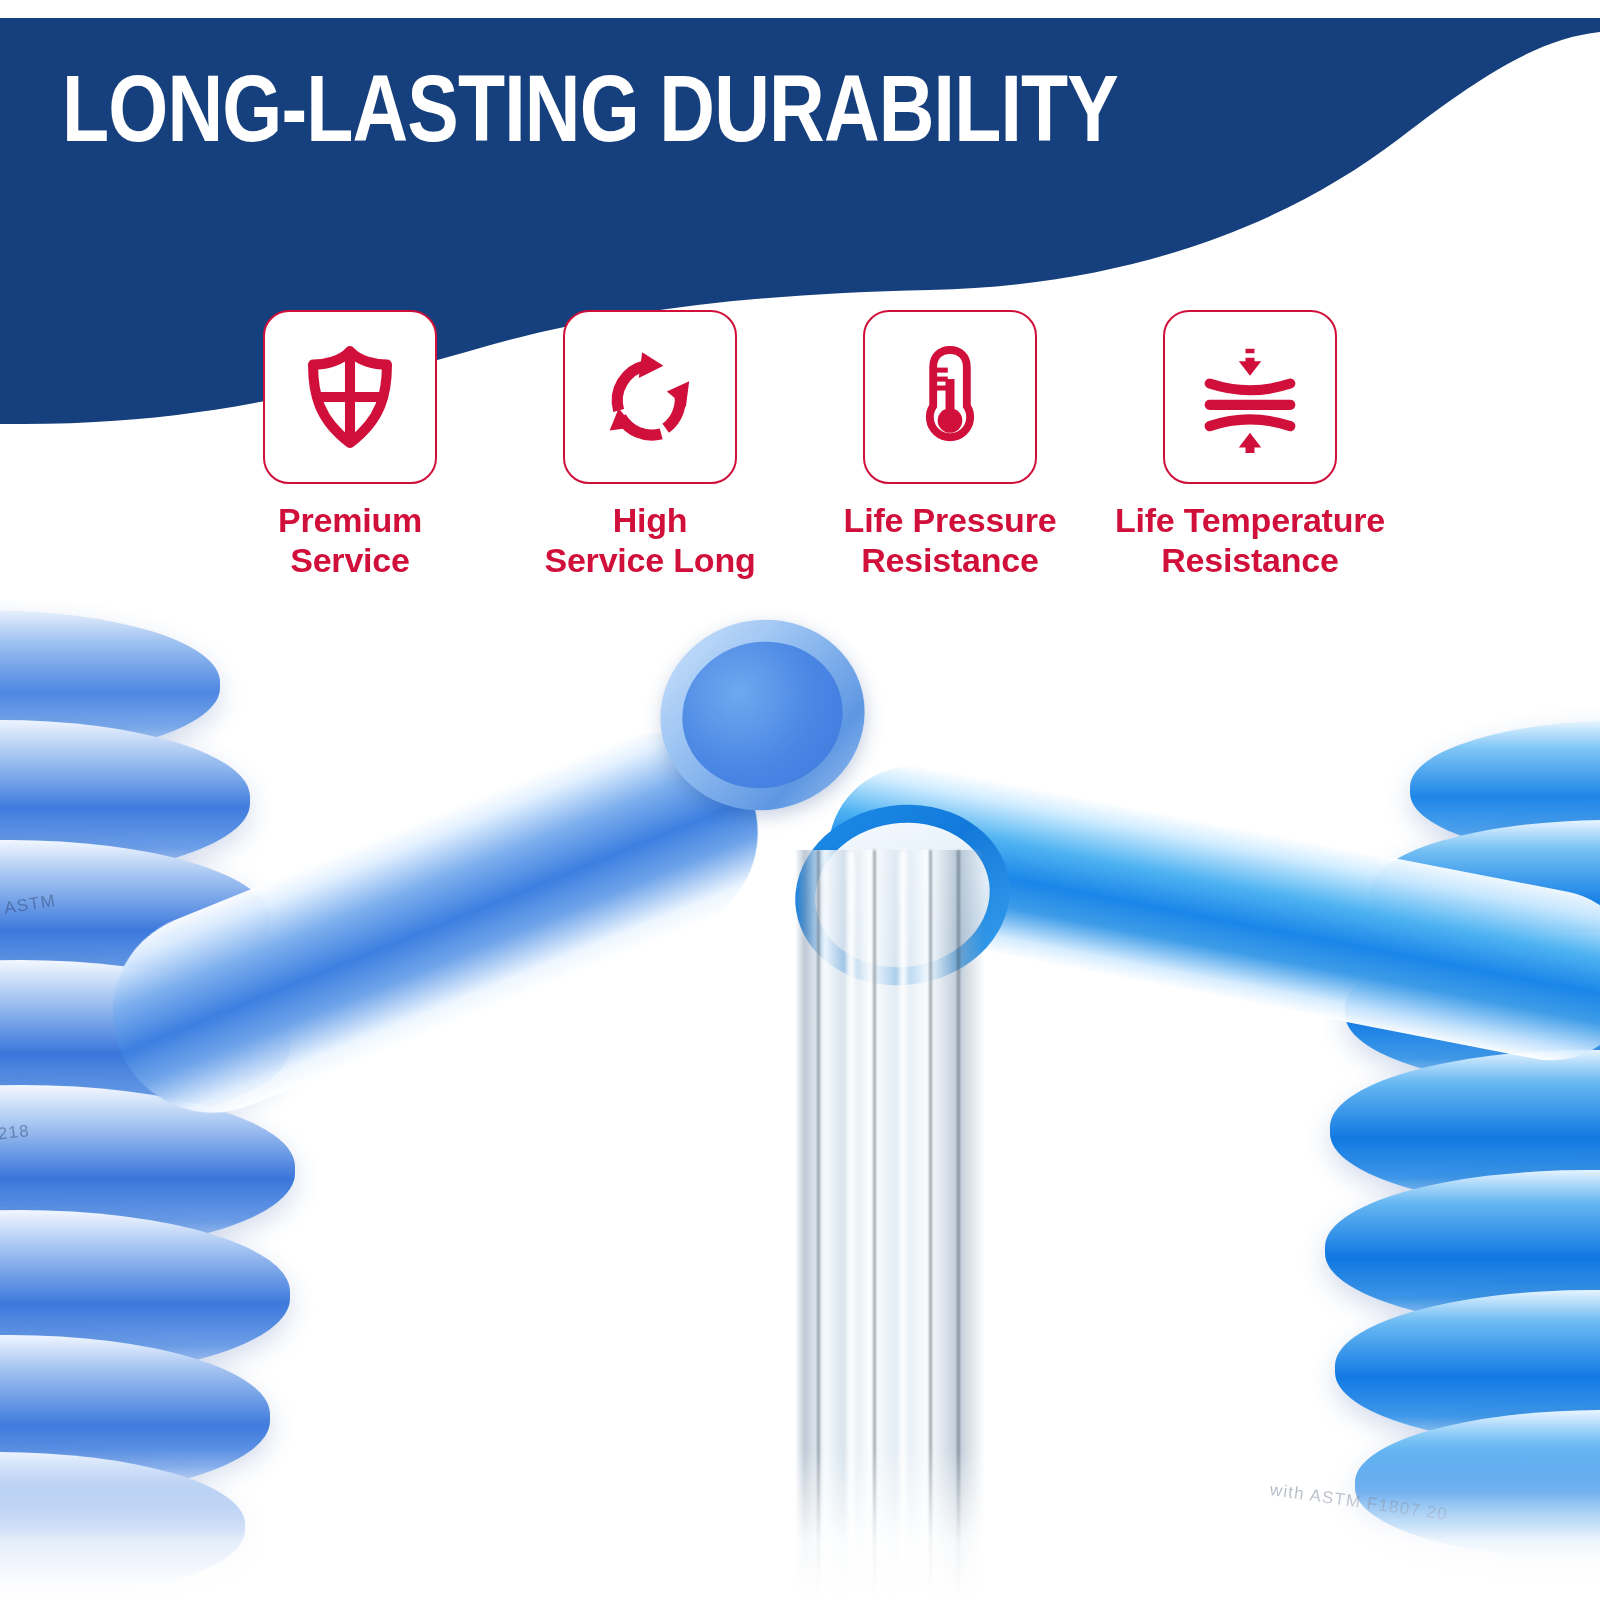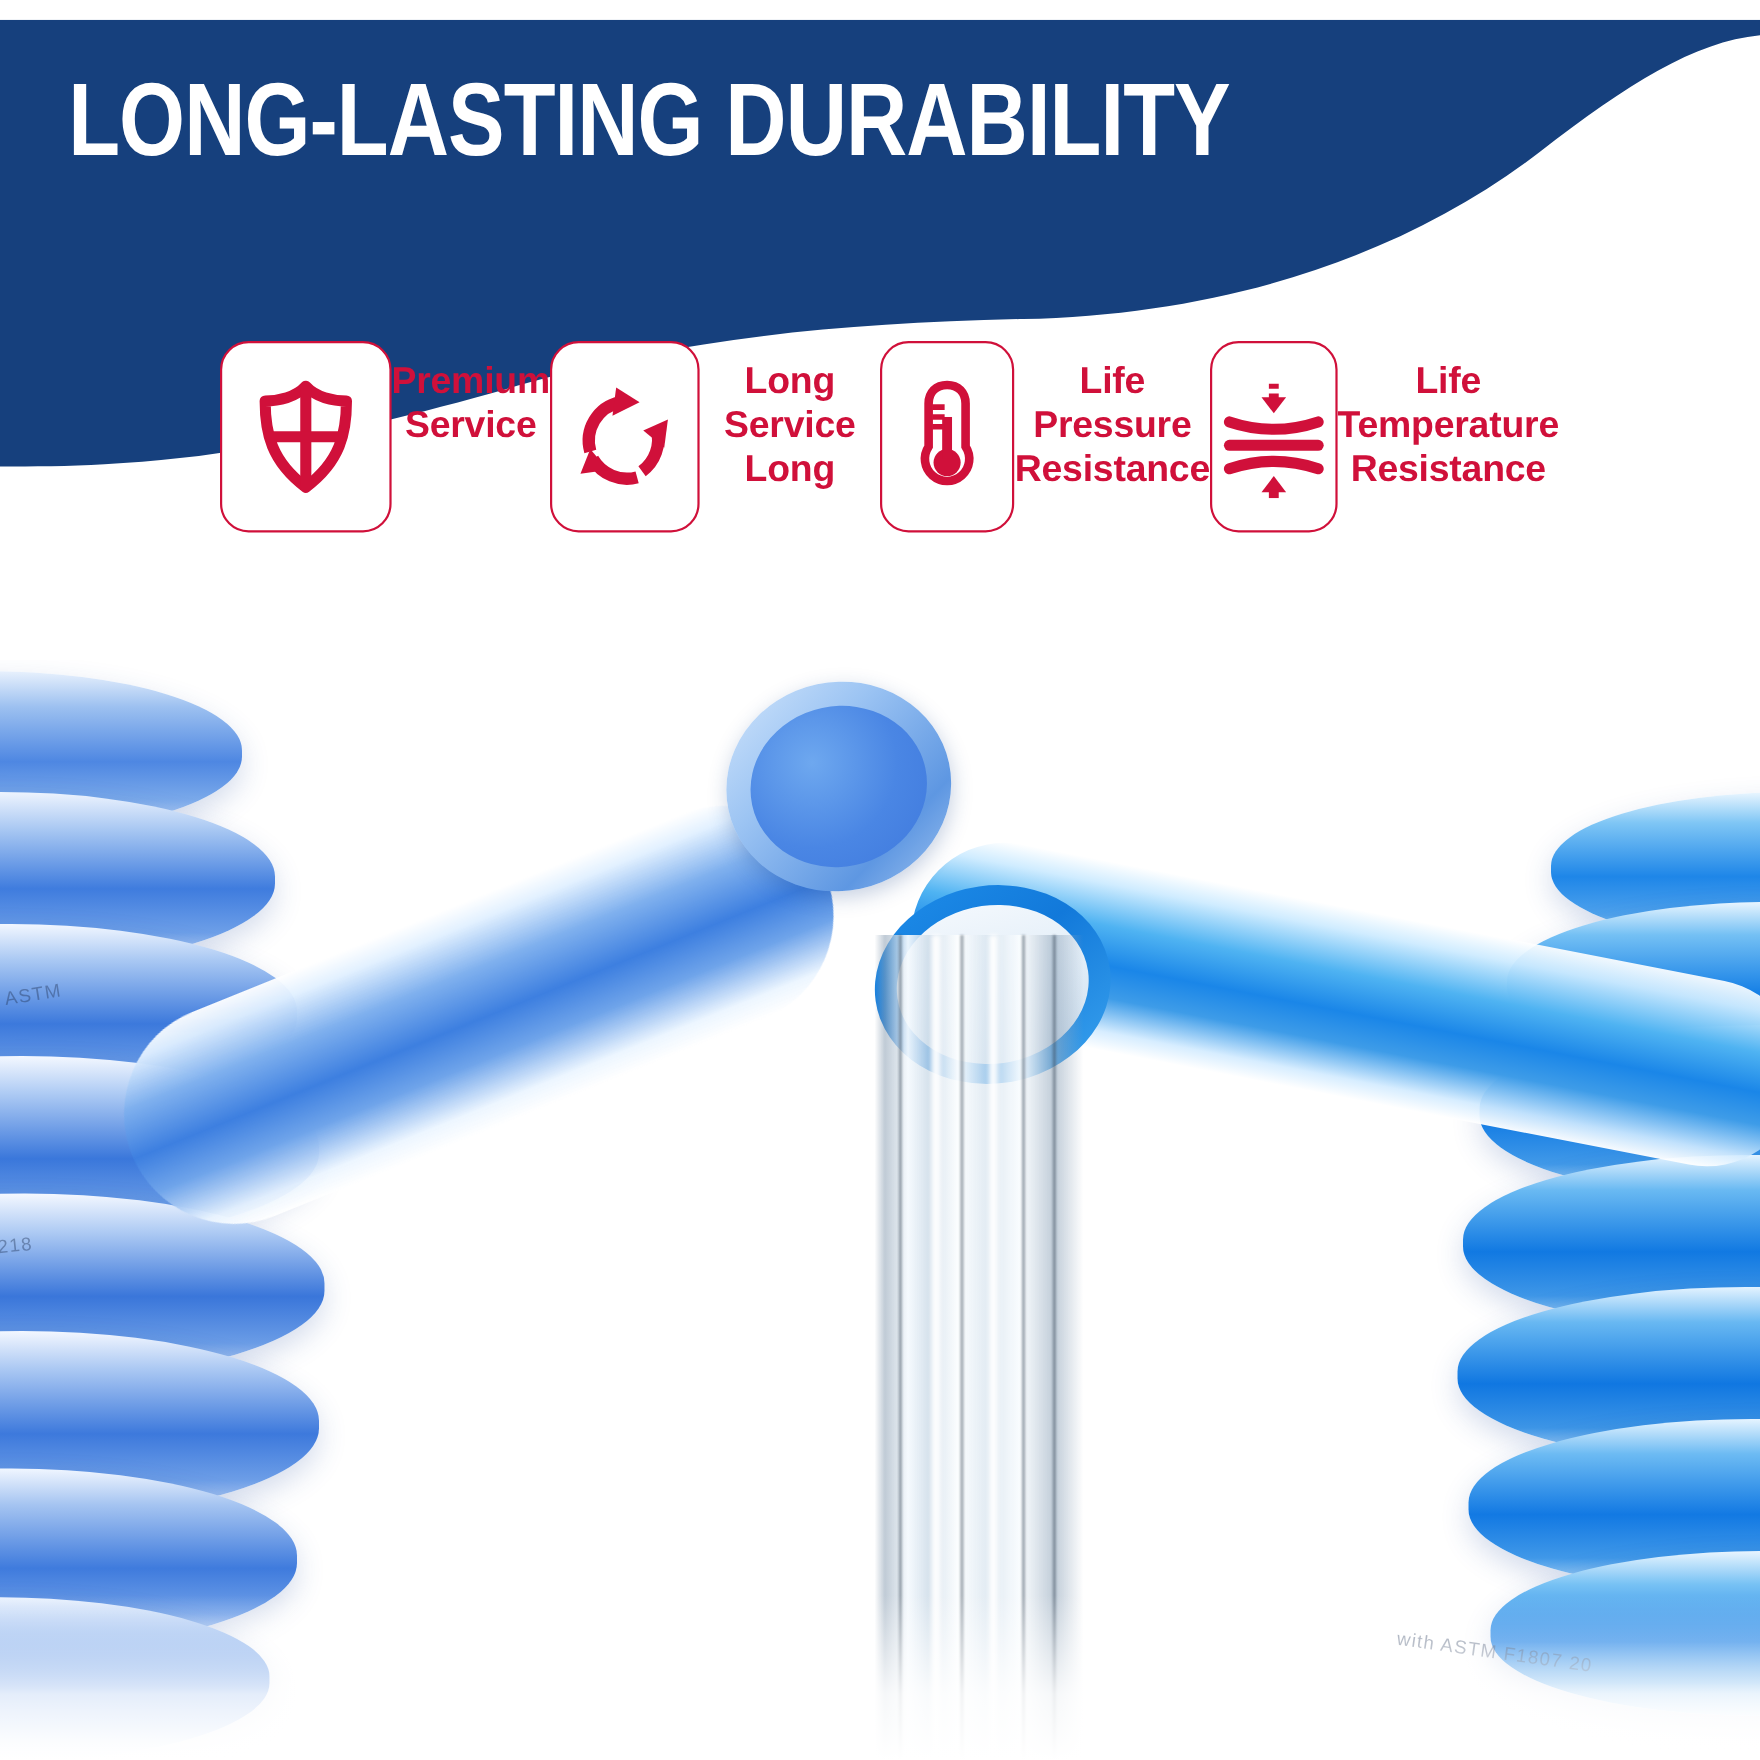--- a/index.html
+++ b/index.html
@@ -125,21 +125,21 @@
     transform:scaleX(.82);transform-origin:0 50%;
     white-space:nowrap;
     font-family:"Liberation Sans","DejaVu Sans",sans-serif;
   }
 
   
   .features{
     position:absolute;left:0;top:310px;width:1600px;height:290px;
     display:flex;justify-content:center;align-items:flex-start;
   }
-  .feature{width:300px;display:flex;flex-direction:row;}
+  .feature{width:300px;display:flex;flex-direction:column;align-items:center;}
   .icon-box{
     width:170px;height:170px;border:2.5px solid #D0103A;border-radius:26px;
     display:flex;align-items:center;justify-content:center;background:#fff;
   }
   .feature-label{
     margin-top:16px;text-align:center;color:#D0103A;font-weight:700;
     font-size:34px;line-height:1.18;letter-spacing:-.2px;
     font-family:"Liberation Sans","DejaVu Sans",sans-serif;
   }
 </style>
@@ -234,21 +234,21 @@
             <path d="M22 62 A32 32 0 0 1 46 22"></path>
             <path d="M76 44 A32 32 0 0 1 64 78"></path>
             <path d="M60 83 A32 32 0 0 1 24 68"></path>
           </g>
           <polygon points="43,10 62,22 40,33" fill="#D0103A"></polygon>
           <polygon points="85,36 82,59 65,45" fill="#D0103A"></polygon>
           <polygon points="22,60 36,77 14,80" fill="#D0103A"></polygon>
         </svg>
       </div>
       <div class="feature-label">
-        <div>Long</div>
+        <div>High</div>
         <div>Service Long</div>
       </div>
     </div>
 
     <div class="feature">
       <div class="icon-box">
         <svg width="112" height="112" viewBox="0 0 100 100">
           <path d="M50 8 C41 8 35 14 35 23 L35 58 A18 18 0 1 0 65 58 L65 23 C65 14 59 8 50 8 Z" fill="none" stroke="#D0103A" stroke-width="7"></path>
           <circle cx="50" cy="71" r="11" fill="#D0103A"></circle>
           <rect x="46" y="34" width="8" height="34" fill="#D0103A"></rect>

